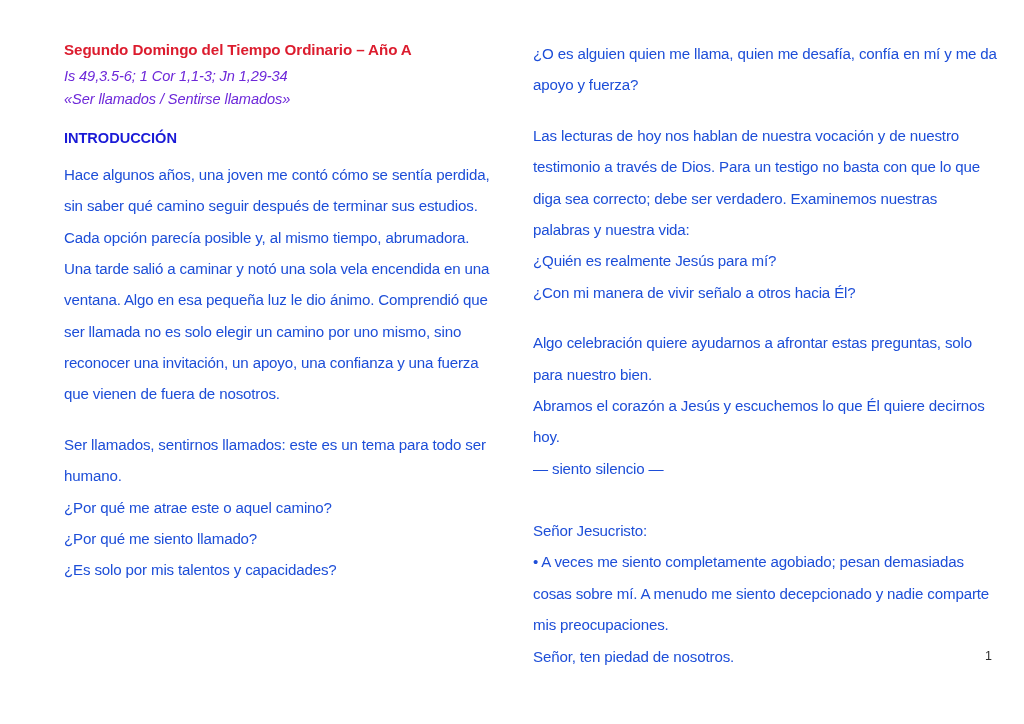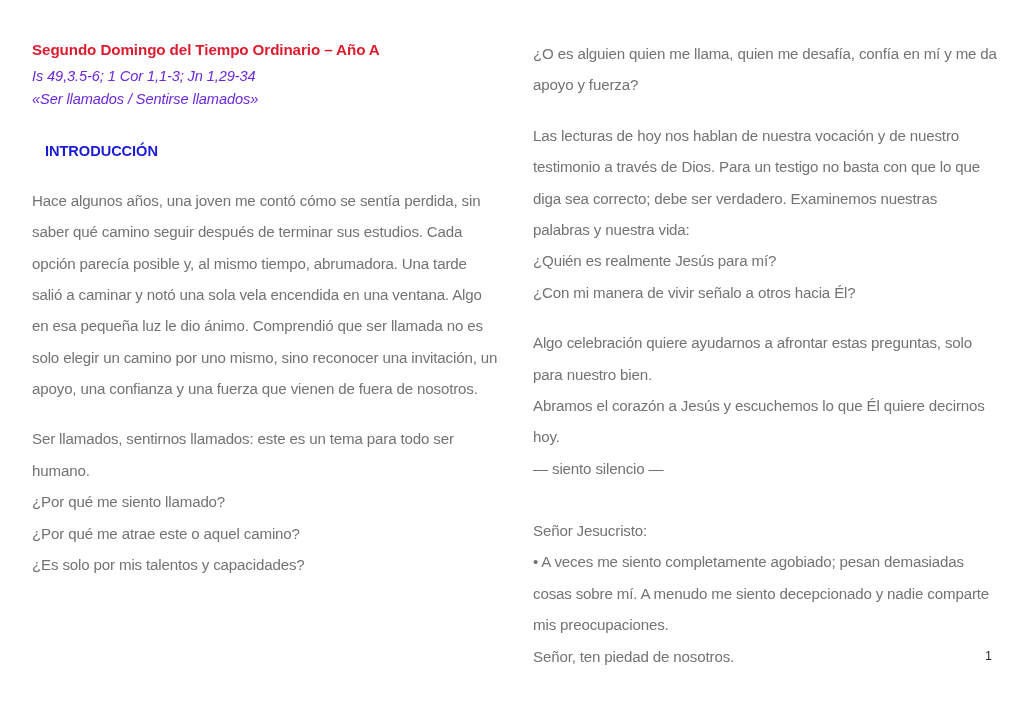--- a/index.html
+++ b/index.html
@@ -27,21 +27,21 @@
     width: 1024px;
     display: flex;
     flex-direction: row;
     align-items: flex-start;
   }
   .col {
     box-sizing: border-box;
   }
   .col-left {
     width: 512px;
-    padding-left: 32px;
+    padding-left: 64px;
     padding-right: 14px;
   }
   .col-right {
     width: 512px;
     padding-left: 21px;
     padding-right: 27px;
   }
 
   
   .title {
@@ -58,26 +58,26 @@
     color: #6d28d9;
     line-height: 1.62;
     margin: 0;
     letter-spacing: -0.1px;
   }
   .heading {
     font-size: 14.6px;
     font-weight: bold;
     color: #1a1ad6;
     line-height: 1.5;
-    margin: 13px;
+    margin: 0;
     letter-spacing: -0.05px;
   }
   .para {
     font-size: 15.1px;
-    color: #737373;
+    color: #1d4ed8;
     line-height: 2.08;
     margin: 0;
     text-align: left;
     letter-spacing: -0.15px;
   }
   .spacer-sm { height: 9px; }
   .spacer-md { height: 16px; }
   .spacer-lg { height: 19px; }
   .spacer-xl { height: 22px; }
 
@@ -110,23 +110,23 @@
       <div class="heading">INTRODUCCIÓN</div>
 
       <div class="spacer-sm"></div>
 
       <div class="para">Hace algunos años, una joven me contó cómo se sentía perdida, sin saber qué camino seguir después de terminar sus estudios. Cada opción parecía posible y, al mismo tiempo, abrumadora. Una tarde salió a caminar y notó una sola vela encendida en una ventana. Algo en esa pequeña luz le dio ánimo. Comprendió que ser llamada no es solo elegir un camino por uno mismo, sino reconocer una invitación, un apoyo, una confianza y una fuerza que vienen de fuera de nosotros.</div>
 
       <div class="spacer-lg"></div>
 
       <div class="para">Ser llamados, sentirnos llamados: este es un tema para todo ser humano.</div>
 
+      <div class="para">¿Por qué me atrae este o aquel camino?</div>
+
       <div class="para">¿Por qué me siento llamado?</div>
-
-      <div class="para">¿Por qué me atrae este o aquel camino?</div>
 
       <div class="para">¿Es solo por mis talentos y capacidades?</div>
 
     </div>
 
     <div class="col col-right">
 
       <div class="para">¿O es alguien quien me llama, quien me desafía, confía en mí y me da apoyo y fuerza?</div>
 
       <div class="spacer-lg"></div>

